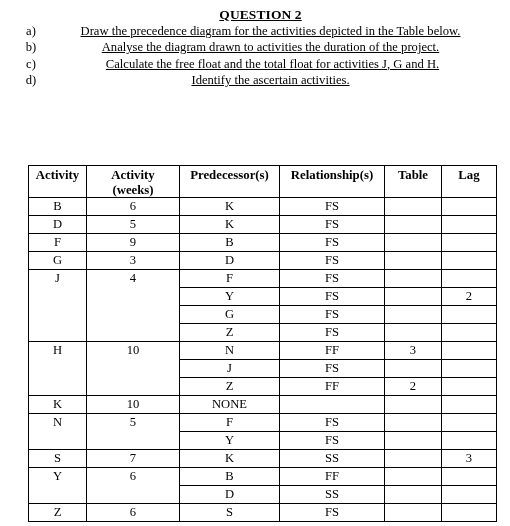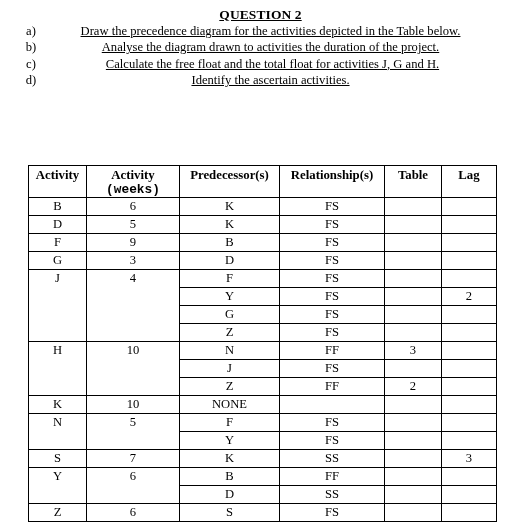--- a/index.html
+++ b/index.html
@@ -84,21 +84,21 @@
   table#activity-table tbody td.span-cell {
     line-height: 17px;
   }
   
   col.c-activity      { width: 58px; }
   col.c-duration      { width: 93px; }
   col.c-predecessor   { width: 100px; }
   col.c-relationship  { width: 105px; }
   col.c-lead          { width: 57px; }
   col.c-lag           { width: 55px; }
-  .hdr-line2 { display: block; font-family: Liberation Mono, monospace; }
+  .hdr-line2 { display: block; }
 </style>
 </head>
 <body>
 
 <div id="question-block">
   <div id="question-heading">QUESTION 2</div>
   <div id="question-list">
       <div class="q-item">
         <span class="q-marker">a)</span>
         <span class="q-text">Draw the precedence diagram for the activities depicted in the Table below.</span>

